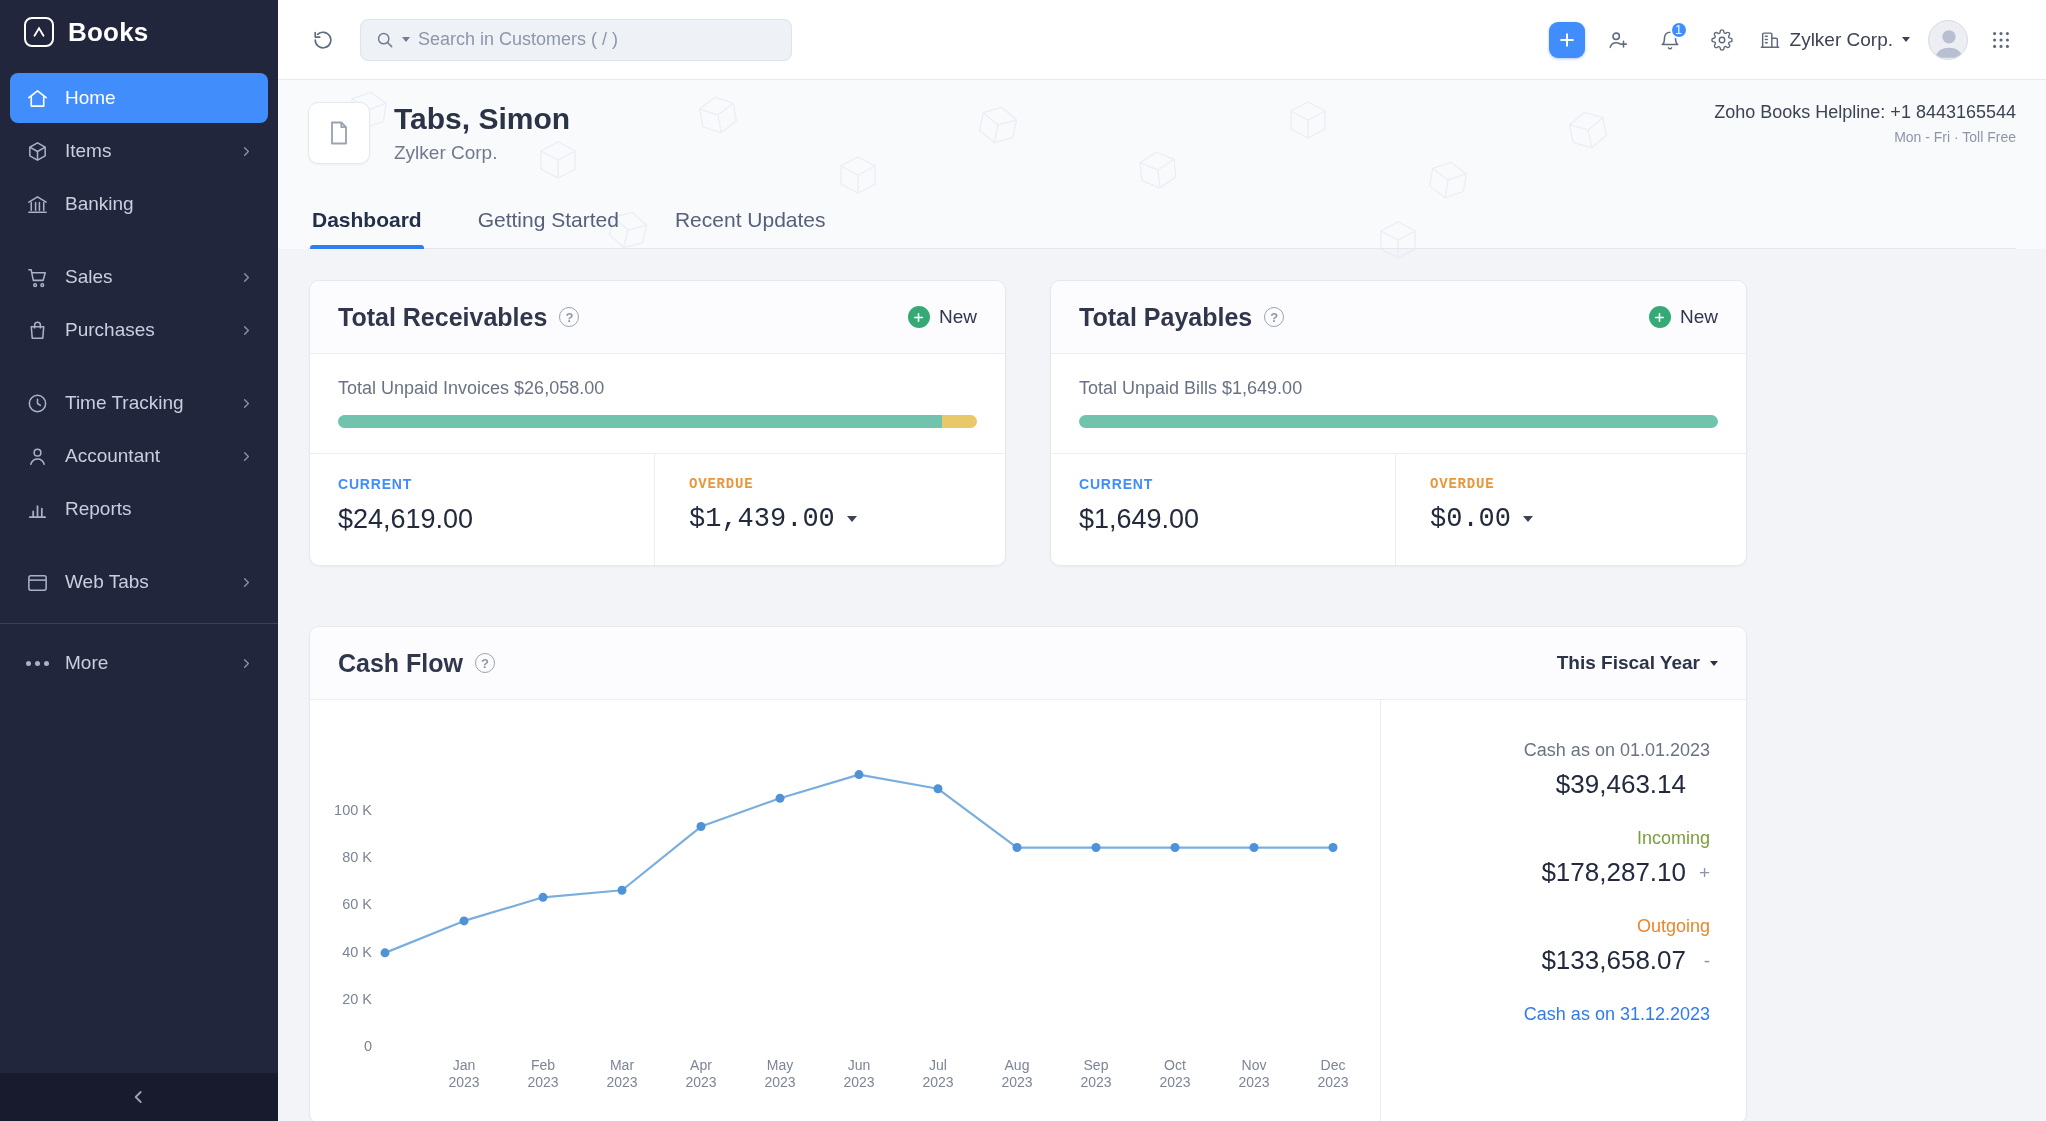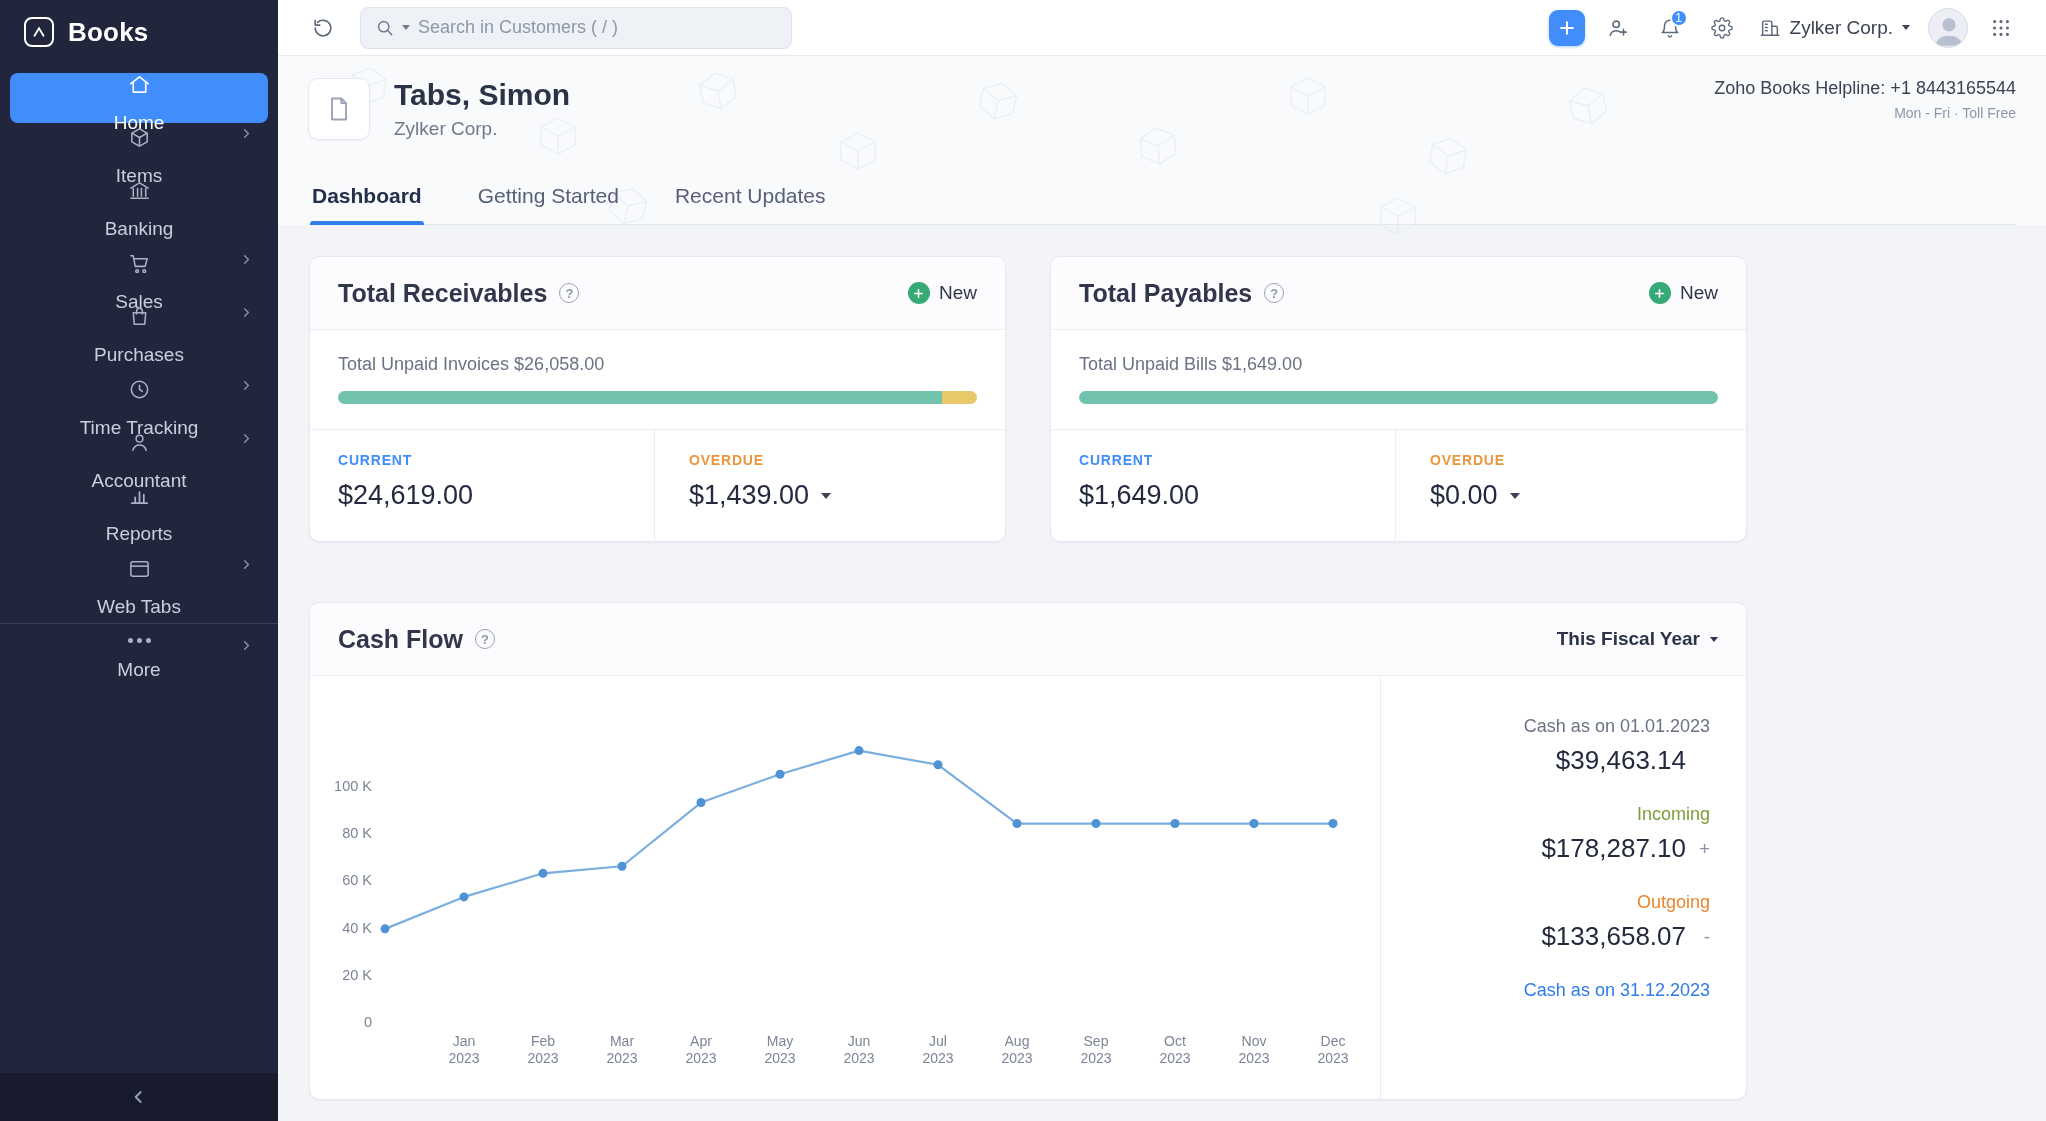--- a/index.html
+++ b/index.html
@@ -10,41 +10,41 @@
   
   .sidebar { width:278px; flex:none; background:#21263c; color:#c9cfdf;
     display:flex; flex-direction:column; position:relative; }
   .brand { display:flex; align-items:center; gap:14px; padding:16px 24px; height:64px; }
   .brand-logo { width:30px; height:30px; border:2px solid #fff; border-radius:8px;
     display:flex; align-items:center; justify-content:center; color:#fff; }
   .brand-name { color:#fff; font-size:26px; font-weight:700; letter-spacing:.2px; }
   .nav { flex:1; padding:6px 0; overflow:hidden; }
   .nav-item { position:relative; display:flex; align-items:center; gap:16px;
     height:50px; margin:3px 10px; padding:0 16px; border-radius:8px;
-    font-size:19px; cursor:pointer; color:#c9cfdf;flex-direction:column; }
+    font-size:19px; cursor:pointer; color:#c9cfdf; }
   .nav-item svg.ni { width:23px; height:23px; flex:none; color:#aab2c6; }
   .nav-item.active { background:#408dfb; color:#fff; }
   .nav-item.active svg.ni { color:#fff; }
   .nav-item .chev { position:absolute; right:14px; width:15px; height:15px; color:#8a92a8; }
   .nav-gap { margin-top:23px; }
   .nav-badge { position:absolute; right:14px; min-width:26px; height:26px; border-radius:7px;
     background:#408dfb; color:#fff; font-size:14px; display:flex; align-items:center;
     justify-content:center; padding:0 6px; }
   .nav-divider { height:1px; background:#3a4057; margin:16px 0 14px; }
   .more-dots { display:flex; gap:4px; width:23px; justify-content:center; }
   .more-dots i { width:5px; height:5px; border-radius:50%; background:#aab2c6; }
   .collapse-bar { height:48px; background:#171b2d; display:flex; align-items:center;
     justify-content:center; color:#9aa2b6; cursor:pointer; }
   .collapse-bar svg { width:20px; height:20px; }
 
   
   .main { flex:1; display:flex; flex-direction:column; background:#f9fafc; position:relative; }
 
   
-  .topbar { height:56px; flex:none; background:#fff; border-bottom:1px solid #e7eaf0;
+  .topbar { height:80px; flex:none; background:#fff; border-bottom:1px solid #e7eaf0;
     display:flex; align-items:center; padding:0 26px; gap:18px; position:relative; z-index:5; }
   .icon-btn { width:38px; height:38px; display:flex; align-items:center; justify-content:center;
     color:#5f6b7d; cursor:pointer; border-radius:6px; position:relative; }
   .icon-btn svg { width:22px; height:22px; }
   .searchbox { display:flex; align-items:center; gap:8px; width:432px; height:42px;
     background:#eef1f6; border:1px solid #dfe3ec; border-radius:8px; padding:0 14px; color:#737d90; }
   .searchbox svg { width:19px; height:19px; flex:none; }
   .caret { width:0; height:0; border-left:5px solid transparent; border-right:5px solid transparent;
     border-top:6px solid currentColor; display:inline-block; }
   .caret.sm { border-left-width:4px; border-right-width:4px; border-top-width:5px; }
@@ -105,21 +105,21 @@
     display:flex; align-items:center; justify-content:center; }
   .plus-circle svg { width:13px; height:13px; }
   .card-body { padding:24px 28px 20px; }
   .unpaid-label { font-size:18px; color:#6a7383; }
   .progress { margin-top:16px; height:13px; border-radius:7px; background:#edf0f4;
     display:flex; overflow:hidden; }
   .progress .seg-current { background:#72c3ad; height:100%; }
   .progress .seg-overdue { background:#e9c869; height:100%; }
   .split-row { margin-top:auto; border-top:1px solid #eceef4; display:flex; height:112px; }
   .split-col { flex:1; padding:22px 0 0 28px; }
-  .split-col + .split-col { border-left:1px solid #eceef4; padding-left:34px; }
+  .split-col + .split-col { border-left:1px solid #eceef4; padding-left:34px;font-family:Liberation Mono, monospace; }
   .kpi-label { font-size:14px; letter-spacing:.8px; font-weight:700; }
   .kpi-label.current { color:#408dfb; }
   .kpi-label.overdue { color:#e8973d; }
   .kpi-value { margin-top:12px; font-size:27px; color:#232a3d; display:flex; align-items:center; gap:12px; }
   .kpi-value .caret { color:#3c4354; cursor:pointer; }
 
   
   .cashflow-card { width:1438px; height:498px; margin-top:60px; display:flex; flex-direction:column; }
   .cf-period { margin-left:auto; display:flex; align-items:center; gap:10px; font-size:19px;
     color:#2b3347; font-weight:600; cursor:pointer; }

